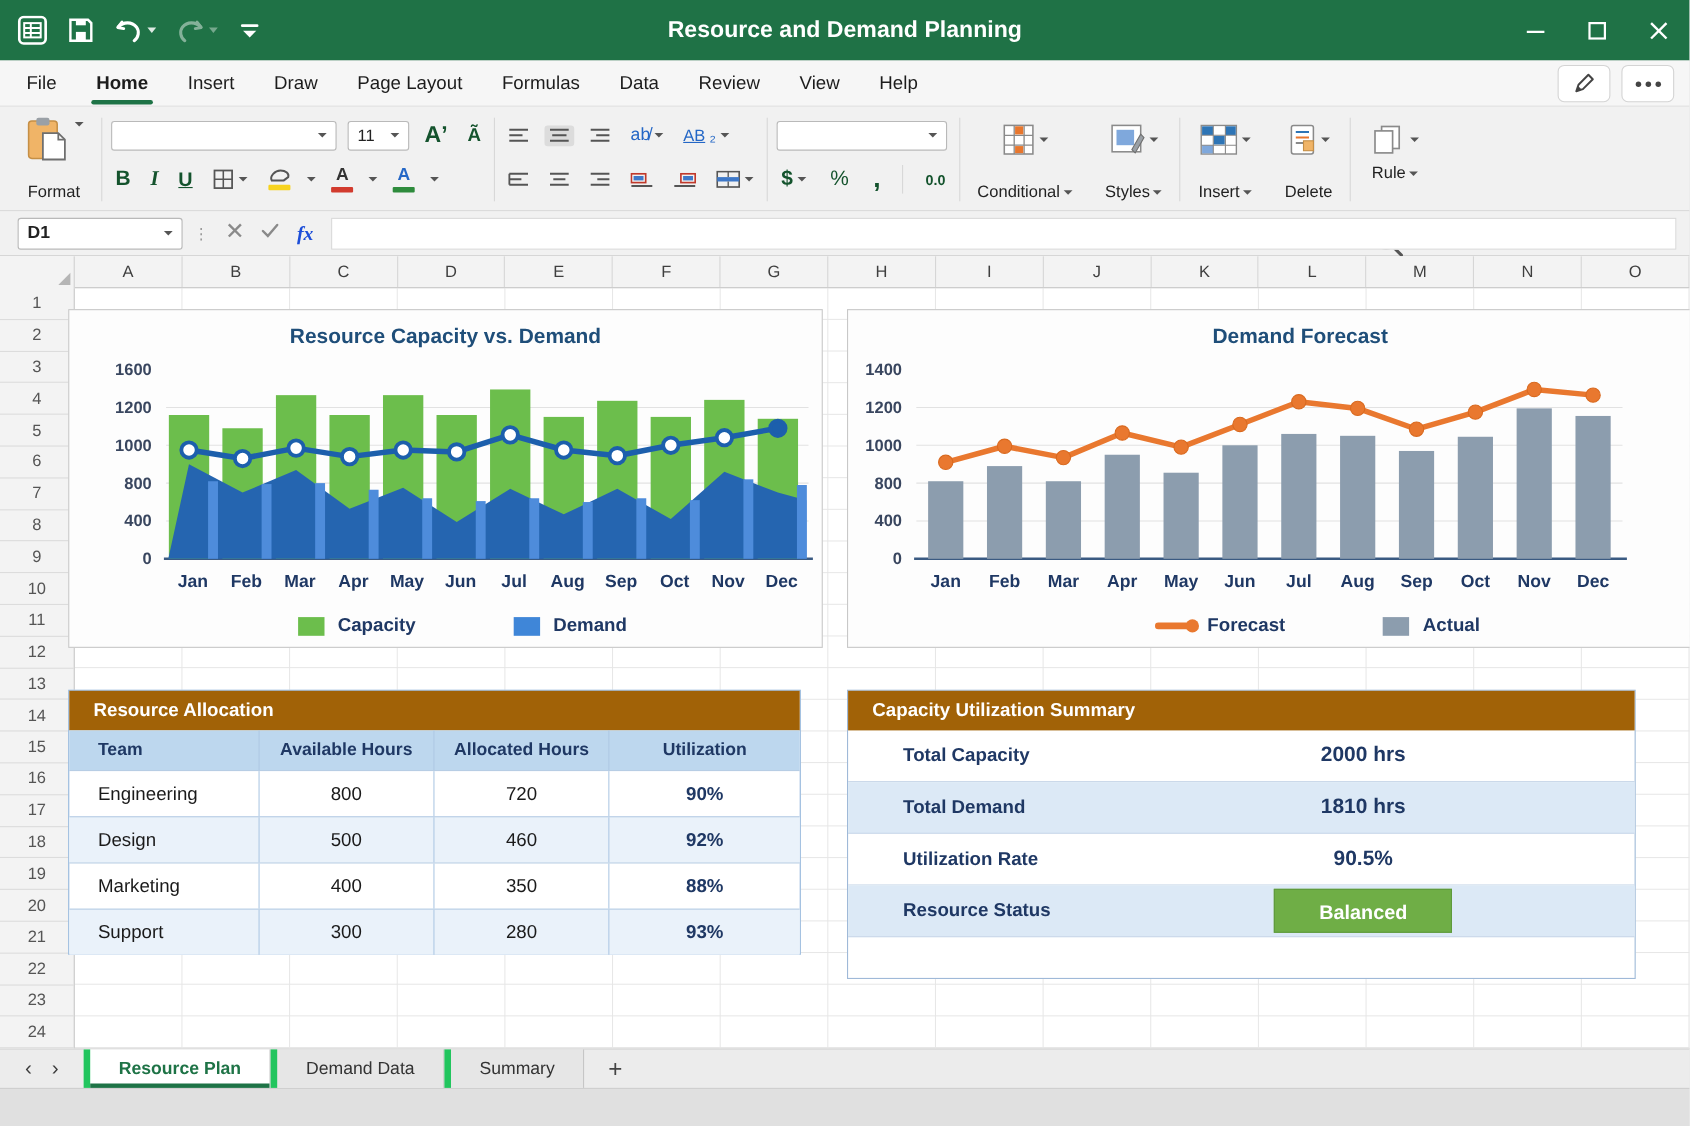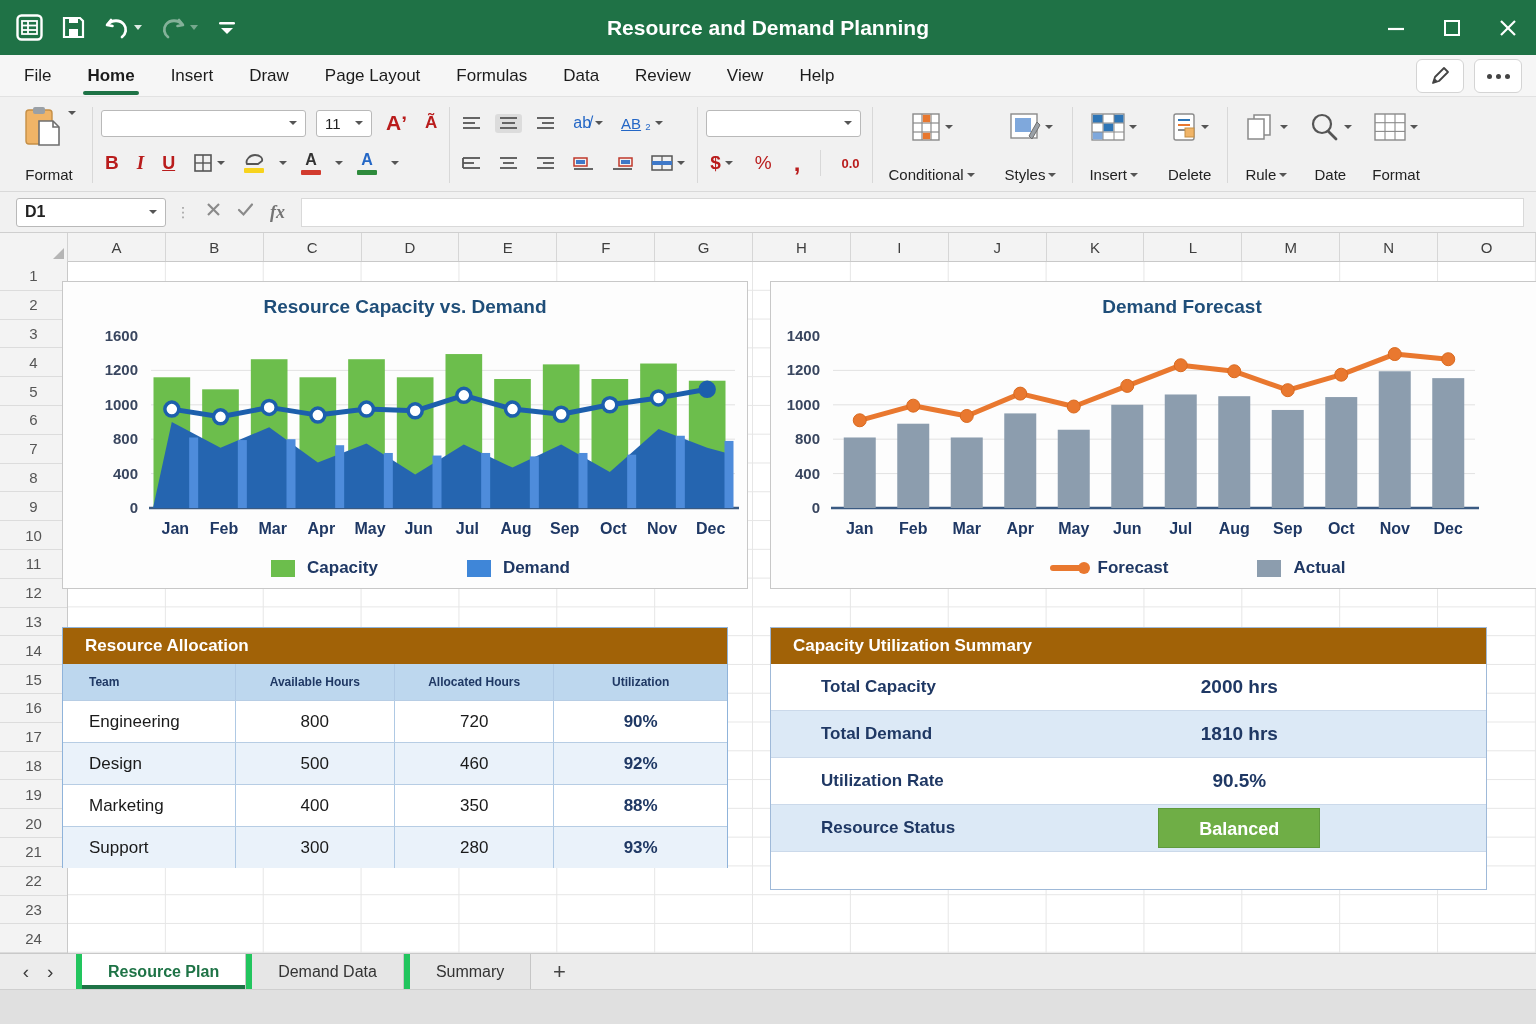--- a/index.html
+++ b/index.html
@@ -29,34 +29,34 @@
   .vsep { width:1px; background:#D8D8D8; margin:4px 8px; }
   .rgroup { display:flex; flex-direction:column; justify-content:flex-start; }
   .bigbtn { display:flex; flex-direction:column; align-items:center; justify-content:space-between; background:none; border:none; padding:2px 8px; height:82px; font-family:inherit; }
   .biglabel { font-size:15px; color:#222; display:flex; align-items:center; gap:3px; }
   .chev { width:0;height:0;border-left:4px solid transparent;border-right:4px solid transparent;border-top:4.5px solid #555; display:inline-block; }
   .rrow { display:flex; align-items:center; gap:10px; height:40px; }
   .combo { background:#fff; border:1px solid #B9B9B9; border-radius:3px; height:27px; display:flex; align-items:center; justify-content:space-between; padding:0 8px; font-size:15px; color:#222; }
   .fontname { width:205px; }
   .fontsize { width:56px; }
   .numfmt { width:155px; }
-  .tbtn { background:none; border:none; font-size:18px; color:#b91c1c; display:flex; align-items:center; gap:4px; padding:2px 4px; font-family:inherit; }
+  .tbtn { background:none; border:none; font-size:18px; color:#14532d; display:flex; align-items:center; gap:4px; padding:2px 4px; font-family:inherit; }
   .fxletter { font-weight:700; }
   .it { font-style:italic; font-family:"Liberation Serif", serif; font-weight:700; font-size:19px; }
   .un { text-decoration:underline; font-weight:600; }
   .colorbtn { display:flex; flex-direction:column; align-items:center; line-height:1; gap:2px; font-size:16px; font-weight:700; color:#333; }
   .colorbar { width:20px; height:5px; border-radius:1px; }
   .iconstack { height:44px; display:flex; align-items:center; gap:4px; }
 
   
   .formulabar { height:41px; background:#F1F1F1; border-bottom:1px solid #CFCFCF; display:flex; align-items:center; padding:0 8px; }
   .namebox { width:150px; height:29px; background:#fff; border:1px solid #B9B9B9; border-radius:3px; display:flex; align-items:center; justify-content:space-between; padding:0 8px; font-size:16px; font-weight:700; color:#222; margin-left:8px; }
   .fdots { color:#999; font-size:14px; letter-spacing:0; margin:0 10px; }
   .fbtns { display:flex; align-items:center; gap:16px; color:#8a8a8a; font-size:17px; padding:0 6px; }
-  .fx { font-family:"Liberation Serif", serif; font-style:italic; font-weight:700; color:#737373; font-size:18px; }
+  .fx { font-family:"Liberation Serif", serif; font-style:italic; font-weight:700; color:#1d4ed8; font-size:18px; }
   .finput { flex:1; height:29px; background:#fff; border:1px solid #D9D9D9; margin-left:10px; margin-right:4px; }
 
   
   .sheet { position:relative; height:720px; background:#fff; }
   .colheaders { position:absolute; left:0; top:0; right:0; height:29px; display:flex; background:#F3F3F3; border-bottom:1px solid #C9C9C9; }
   .corner { width:68px; height:29px; border-right:1px solid #D2D2D2; position:relative; background:#F3F3F3; }
   .corner::after { content:""; position:absolute; right:3px; bottom:3px; width:0; height:0; border-style:solid; border-width:0 0 11px 11px; border-color:transparent transparent #B5B5B5 transparent; }
   .colcell { flex:1; border-right:1px solid #D6D6D6; display:flex; align-items:center; justify-content:center; font-size:15px; color:#3f3f3f; }
   .rowheaders { position:absolute; left:0; top:29px; width:68px; bottom:0; background:#F3F3F3; border-right:1px solid #C9C9C9; display:flex; flex-direction:column; }
   .rowcell { flex:1; border-bottom:1px solid #DCDCDC; display:flex; align-items:center; justify-content:center; font-size:15px; color:#555; }
@@ -72,21 +72,21 @@
   #chart2 { left:770px; top:48px; width:824px; height:308px; }
   .chart-title { height:42px; display:flex; align-items:center; justify-content:center; font-size:19px; font-weight:700; color:#1F4E79; padding-top:8px; }
   .legend { height:36px; display:flex; align-items:center; justify-content:center; gap:58px; font-size:17px; font-weight:700; color:#1F3864; }
   .lg-item { display:flex; align-items:center; gap:12px;margin-left:31px; }
   .sw-square { width:24px; height:17px; display:inline-block; }
   .sw-line { position:relative; width:36px; height:6px; border-radius:3px; display:inline-block; }
   .sw-line i { position:absolute; right:-4px; top:-3px; width:12px; height:12px; border-radius:50%; display:block; }
 
   #alloc { left:62px; top:394px; width:666px; height:241px; border-color:#8FB3DA; background:#fff; }
   .tbl-titlebar { height:36px; background:#a16207; color:#fff; font-size:17px; font-weight:700; display:flex; align-items:center; padding-left:22px; }
-  .tbl-head { height:36px; background:#BDD7EE; display:flex; font-weight:700; color:#1F3864; font-size:12px; }
+  .tbl-head { height:36px; background:#BDD7EE; display:flex; font-weight:700; color:#1F3864; font-size:16px; }
   .tbl-row { height:42px; display:flex; font-size:17px; color:#1a1a1a; border-top:1px solid #B7CDE4; }
   .tbl-row.shade { background:#EAF2FA; }
   .cell { display:flex; align-items:center; justify-content:center; border-right:1px solid #AFC9E4; }
   .cell:last-child { border-right:none; }
   .cell.c0 { justify-content:flex-start; padding-left:26px; }
   .cell.c0w { width:26%; } .cell.c1w { width:24%; } .cell.c2w { width:24%; } .cell.c3w { width:26%; }
   .cell.util { font-weight:700; color:#1F3864; }
 
   #summary { left:770px; top:394px; width:717px; height:263px; border-color:#9FB9D8; background:#fff; }
   .sum-row { position:relative; height:47px; display:flex; align-items:center; border-bottom:1px solid #CBD9EA; }
@@ -433,21 +433,21 @@
           </svg>
           <span class="chev"></span>
         </span>
       <span class="biglabel">
           <span>Delete</span>
         </span>
     </button>
   </div>
   <div class="vsep"></div>
 
-  <div class="rgroup" style="flex-direction:row;gap:4px;">
+  <div class="rgroup" style="flex-direction:column;gap:28px;">
     <button class="bigbtn">
       <span class="iconstack">
           <svg width="32" height="28" viewBox="0 0 32 28">
             <rect x="10" y="2" width="16" height="20" fill="#fff" stroke="#8a8a8a" stroke-width="1.5"></rect>
             <rect x="4" y="6" width="16" height="20" fill="#fff" stroke="#8a8a8a" stroke-width="1.5"></rect>
           </svg>
           <span class="chev"></span>
         </span>
       <span class="biglabel">
           <span>Rule</span>

